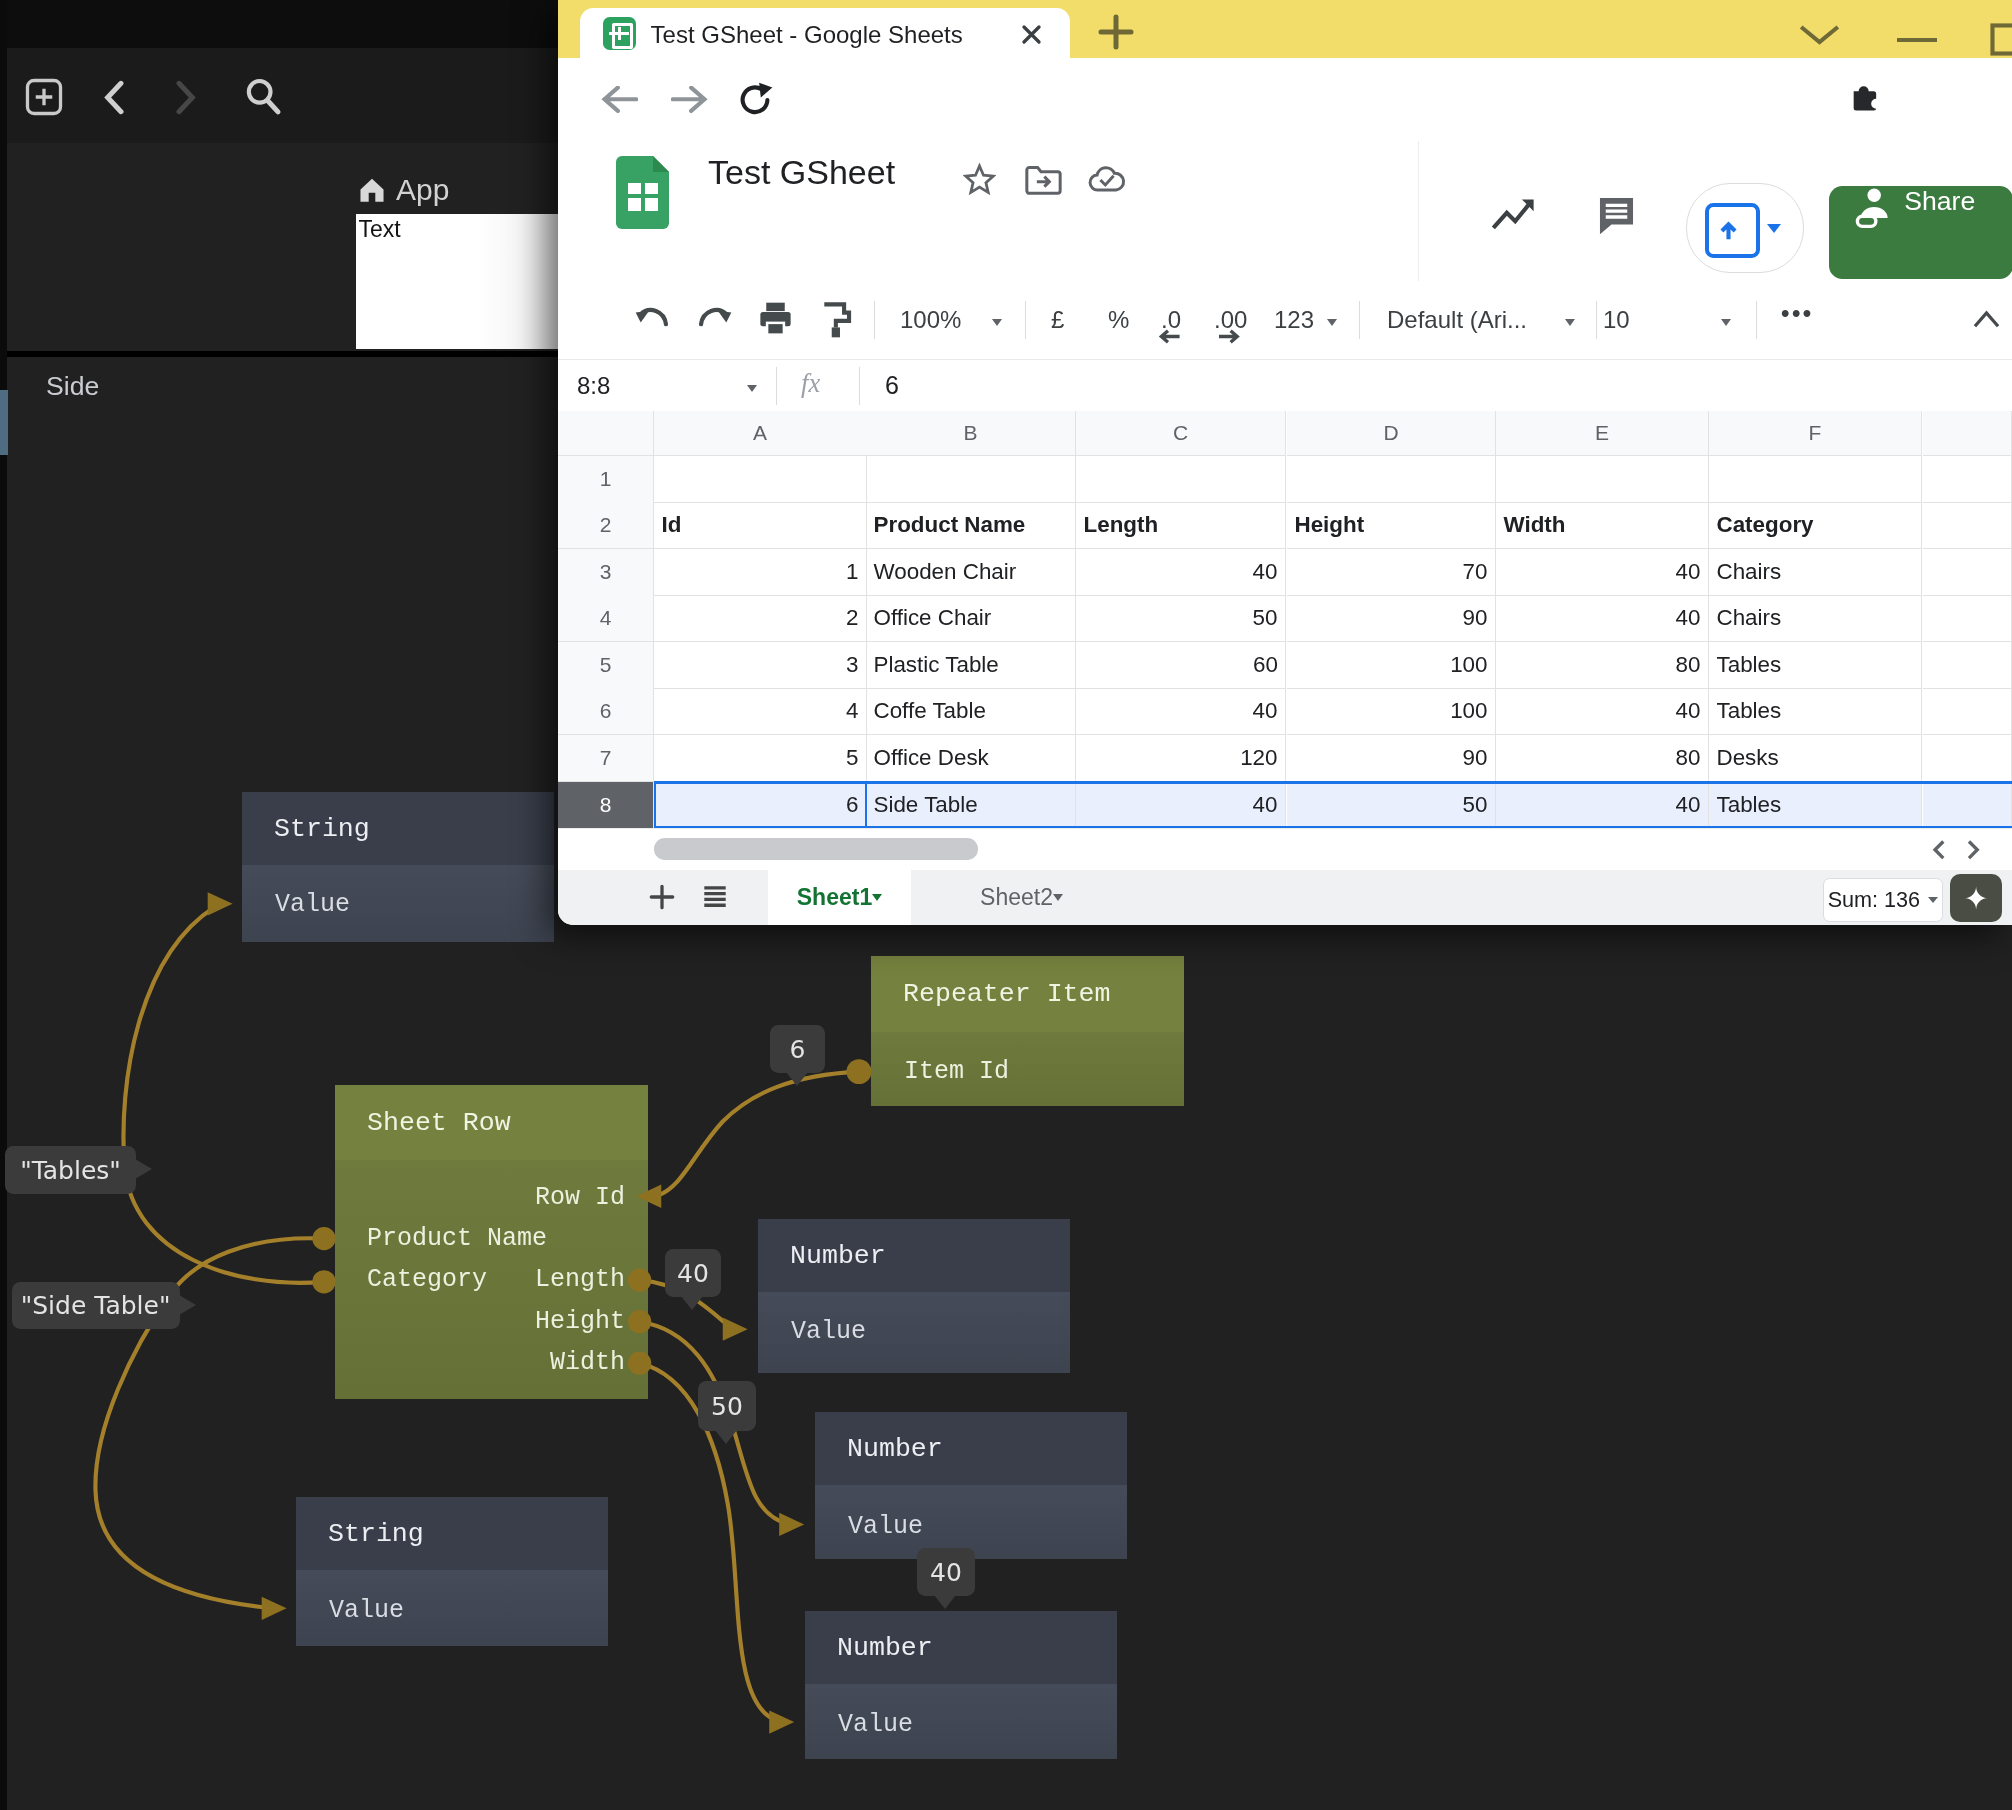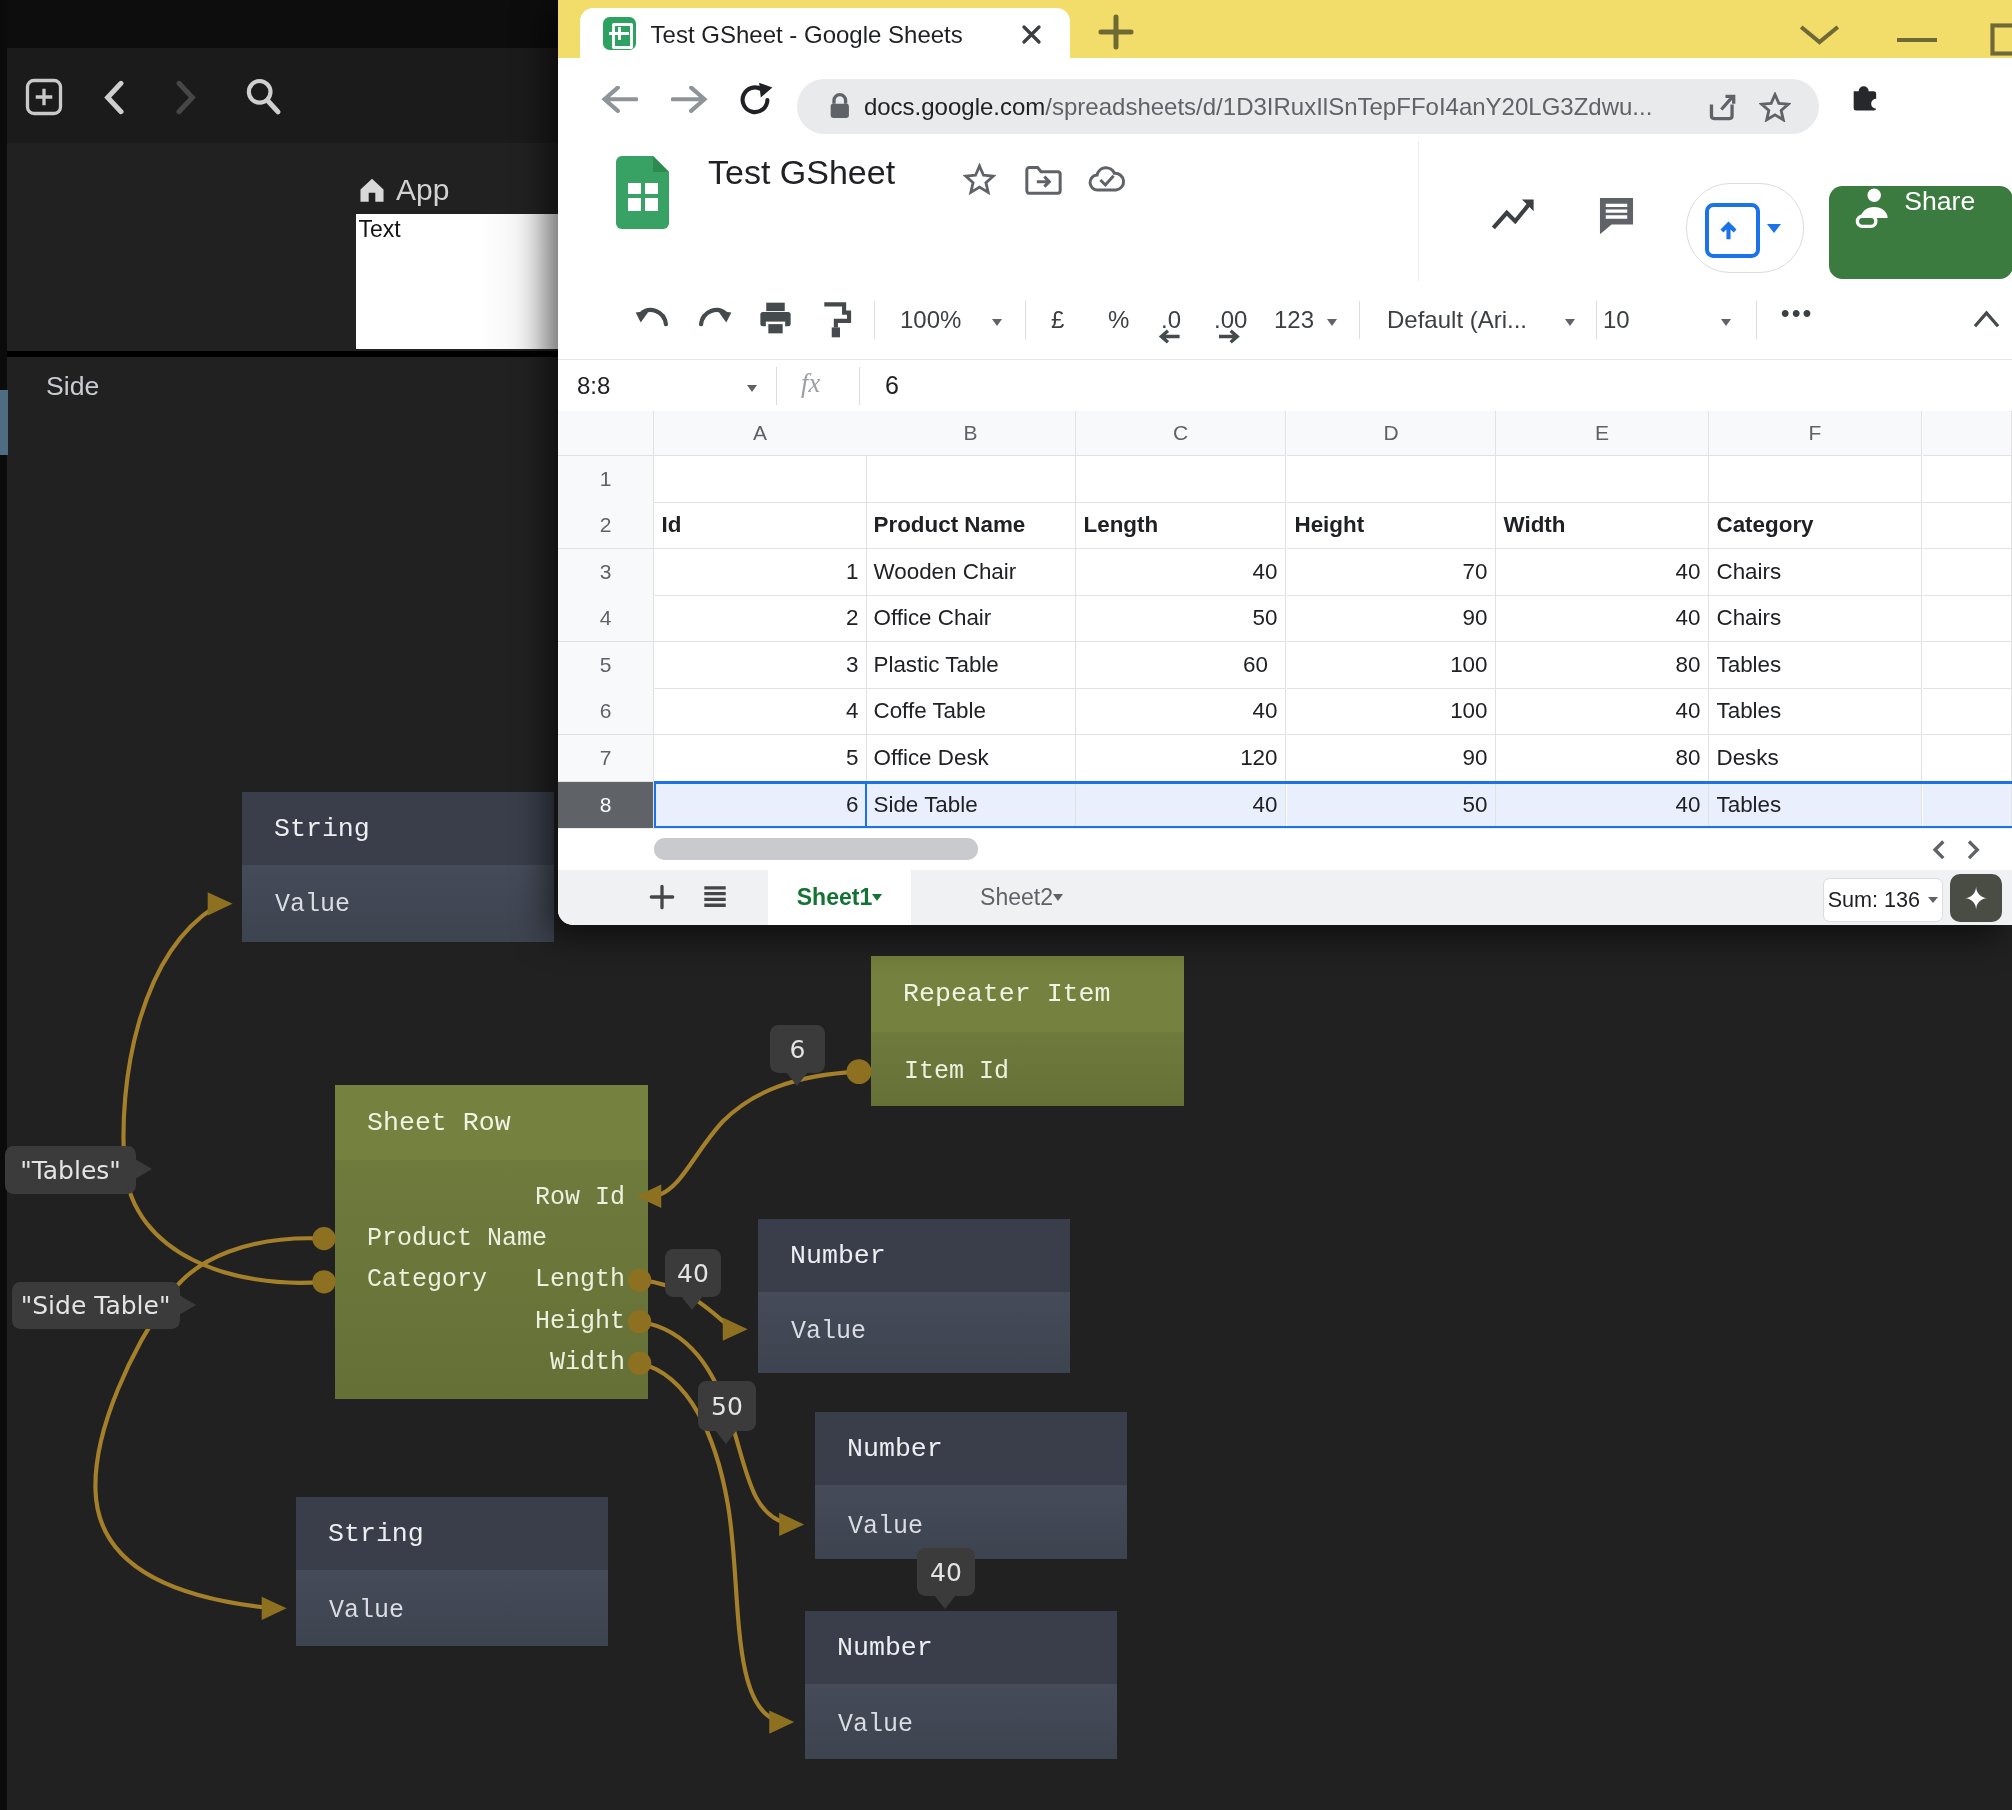--- a/index.html
+++ b/index.html
@@ -223,35 +223,20 @@
       <svg class="abs" style="left:43px;top:28px" width="37" height="26.6" viewBox="0 0 44 32">
         <path d="M20 2 L4 16 L20 30 M4 16 H42" fill="none" stroke="#8f9499" stroke-width="5" stroke-linecap="round"></path>
       </svg>
       <svg class="abs" style="left:113px;top:28px" width="37" height="26.6" viewBox="0 0 44 32">
         <path d="M24 2 L40 16 L24 30 M40 16 H2" fill="none" stroke="#8f9499" stroke-width="5" stroke-linecap="round"></path>
       </svg>
       <svg class="abs" style="left:178px;top:23px" width="38" height="38" viewBox="0 0 46 46">
         <path d="M38 23 A15 15 0 1 1 31 10" fill="none" stroke="#202124" stroke-width="5" stroke-linecap="round"></path>
         <polygon points="28,2 44,8 30,20" fill="#202124"></polygon>
       </svg>
-      <div class="urlpill">
-        <svg style="margin-left:32px" width="21.6" height="26.6" viewBox="0 0 26 32">
-          <rect x="2" y="13" width="22" height="17" rx="3" fill="#5f6368"></rect>
-          <path d="M6 13 V9 a7 7 0 0 1 14 0 V13" fill="none" stroke="#5f6368" stroke-width="4"></path>
-        </svg>
-        <span style="margin-left:13.3px">docs.google.com</span>
-          <span style="color:#5f6368">/spreadsheets/d/1D3IRuxIlSnTepFFoI4anY20LG3Zdwu...</span>
-        <svg style="position:absolute;right:81px" width="30" height="28" viewBox="0 0 36 34">
-          <path d="M4 14 V28 a3 3 0 0 0 3 3 H26 a3 3 0 0 0 3-3 V14" fill="none" stroke="#5f6368" stroke-width="4"></path>
-          <path d="M16 20 L30 4 M21 4 H31 V13" fill="none" stroke="#5f6368" stroke-width="4"></path>
-        </svg>
-        <svg style="position:absolute;right:28px" width="32" height="30" viewBox="0 0 38 36">
-          <path d="M19 3 L23.6 13.6 L35 14.6 L26.4 22.2 L29 33.4 L19 27.4 L9 33.4 L11.6 22.2 L3 14.6 L14.4 13.6 Z" fill="none" stroke="#5f6368" stroke-width="3.4"></path>
-        </svg>
-      </div>
       <svg class="abs" style="left:1289px;top:25px" width="35" height="35" viewBox="0 0 42 42">
         <path d="M8 16 H14 a6 6 0 1 1 12 0 H32 a3 3 0 0 1 3 3 V25 a6 6 0 1 0 0 12 V36 a3 3 0 0 1 -3 3 H11 a3 3 0 0 1 -3 -3 Z" transform="translate(0,-6)" fill="#26282b"></path>
       </svg>
     </div>
 
     <div class="abs" style="left:0;top:138px;width:100%;height:143px;background:#fff">
       <div class="abs" style="left:58px;top:18.3px;width:53px;height:73px;background:#37a263;border-radius:5.8px">
         <div class="abs" style="right:0;top:0;width:0;height:0;border-left:16.6px solid transparent;border-top:16.6px solid #fff"></div>
         <div class="abs" style="right:0;top:0;width:0;height:0;border-right:16.6px solid transparent;border-bottom:16.6px solid #2c8a4f"></div>
         <div class="abs" style="left:11.6px;top:26.6px;width:30px;height:28px;background:#fff"></div>
@@ -401,21 +386,21 @@
         <div style="position: absolute; left: 96px; top: 184px; width: 213px; height: 47px; box-sizing: border-box; border-right: 0.8px solid rgb(226, 226, 227); border-bottom: 0.8px solid rgb(226, 226, 227); display: flex; align-items: center; overflow: hidden; font-size: 22.4px; justify-content: flex-end; padding-right: 7.5px; color: rgb(32, 33, 36);">2</div>
         <div style="position: absolute; left: 308px; top: 184px; width: 210px; height: 47px; box-sizing: border-box; border-right: 0.8px solid rgb(226, 226, 227); border-bottom: 0.8px solid rgb(226, 226, 227); display: flex; align-items: center; overflow: hidden; font-size: 22.4px; padding-left: 7.5px; color: rgb(32, 33, 36);">Office Chair</div>
         <div style="position: absolute; left: 518px; top: 184px; width: 210px; height: 47px; box-sizing: border-box; border-right: 0.8px solid rgb(226, 226, 227); border-bottom: 0.8px solid rgb(226, 226, 227); display: flex; align-items: center; overflow: hidden; font-size: 22.4px; justify-content: flex-end; padding-right: 7.5px; color: rgb(32, 33, 36);">50</div>
         <div style="position: absolute; left: 729px; top: 184px; width: 209px; height: 47px; box-sizing: border-box; border-right: 0.8px solid rgb(226, 226, 227); border-bottom: 0.8px solid rgb(226, 226, 227); display: flex; align-items: center; overflow: hidden; font-size: 22.4px; justify-content: flex-end; padding-right: 7.5px; color: rgb(32, 33, 36);">90</div>
         <div style="position: absolute; left: 938px; top: 184px; width: 213px; height: 47px; box-sizing: border-box; border-right: 0.8px solid rgb(226, 226, 227); border-bottom: 0.8px solid rgb(226, 226, 227); display: flex; align-items: center; overflow: hidden; font-size: 22.4px; justify-content: flex-end; padding-right: 7.5px; color: rgb(32, 33, 36);">40</div>
         <div style="position: absolute; left: 1151px; top: 184px; width: 213px; height: 47px; box-sizing: border-box; border-right: 0.8px solid rgb(226, 226, 227); border-bottom: 0.8px solid rgb(226, 226, 227); display: flex; align-items: center; overflow: hidden; font-size: 22.4px; padding-left: 7.5px; color: rgb(32, 33, 36);">Chairs</div>
         <div style="position: absolute; left: 1365px; top: 184px; width: 89px; height: 47px; box-sizing: border-box; border-right: 0.8px solid rgb(226, 226, 227); border-bottom: 0.8px solid rgb(226, 226, 227); display: flex; align-items: center; overflow: hidden; font-size: 22.4px; padding-left: 7.5px; color: rgb(32, 33, 36);"></div>
         <div style="position: absolute; left: 0px; top: 231px; width: 96px; height: 47px; box-sizing: border-box; border-right: 0.8px solid rgb(226, 226, 227); border-bottom: 0.8px solid rgb(226, 226, 227); display: flex; align-items: center; overflow: hidden; background: rgb(248, 249, 250); color: rgb(95, 99, 104); font-size: 21px; justify-content: center;">5</div>
         <div style="position: absolute; left: 96px; top: 231px; width: 213px; height: 47px; box-sizing: border-box; border-right: 0.8px solid rgb(226, 226, 227); border-bottom: 0.8px solid rgb(226, 226, 227); display: flex; align-items: center; overflow: hidden; font-size: 22.4px; justify-content: flex-end; padding-right: 7.5px; color: rgb(32, 33, 36);">3</div>
         <div style="position: absolute; left: 308px; top: 231px; width: 210px; height: 47px; box-sizing: border-box; border-right: 0.8px solid rgb(226, 226, 227); border-bottom: 0.8px solid rgb(226, 226, 227); display: flex; align-items: center; overflow: hidden; font-size: 22.4px; padding-left: 7.5px; color: rgb(32, 33, 36);">Plastic Table</div>
-        <div style="position: absolute; left: 518px; top: 231px; width: 210px; height: 47px; box-sizing: border-box; border-right: 0.8px solid rgb(226, 226, 227); border-bottom: 0.8px solid rgb(226, 226, 227); display: flex; align-items: center; overflow: hidden; font-size: 22.4px; justify-content: flex-end; padding-right: 17px; color: rgb(32, 33, 36);">60</div>
+        <div style="position: absolute; left: 518px; top: 231px; width: 210px; height: 47px; box-sizing: border-box; border-right: 0.8px solid rgb(226, 226, 227); border-bottom: 0.8px solid rgb(226, 226, 227); display: flex; align-items: center; overflow: hidden; font-size: 22.4px; justify-content: flex-end; padding-right: 7px; color: rgb(32, 33, 36);">60</div>
         <div style="position: absolute; left: 729px; top: 231px; width: 209px; height: 47px; box-sizing: border-box; border-right: 0.8px solid rgb(226, 226, 227); border-bottom: 0.8px solid rgb(226, 226, 227); display: flex; align-items: center; overflow: hidden; font-size: 22.4px; justify-content: flex-end; padding-right: 7.5px; color: rgb(32, 33, 36);">100</div>
         <div style="position: absolute; left: 938px; top: 231px; width: 213px; height: 47px; box-sizing: border-box; border-right: 0.8px solid rgb(226, 226, 227); border-bottom: 0.8px solid rgb(226, 226, 227); display: flex; align-items: center; overflow: hidden; font-size: 22.4px; justify-content: flex-end; padding-right: 7.5px; color: rgb(32, 33, 36);">80</div>
         <div style="position: absolute; left: 1151px; top: 231px; width: 213px; height: 47px; box-sizing: border-box; border-right: 0.8px solid rgb(226, 226, 227); border-bottom: 0.8px solid rgb(226, 226, 227); display: flex; align-items: center; overflow: hidden; font-size: 22.4px; padding-left: 7.5px; color: rgb(32, 33, 36);">Tables</div>
         <div style="position: absolute; left: 1365px; top: 231px; width: 89px; height: 47px; box-sizing: border-box; border-right: 0.8px solid rgb(226, 226, 227); border-bottom: 0.8px solid rgb(226, 226, 227); display: flex; align-items: center; overflow: hidden; font-size: 22.4px; padding-left: 7.5px; color: rgb(32, 33, 36);"></div>
         <div style="position: absolute; left: 0px; top: 277px; width: 96px; height: 47px; box-sizing: border-box; border-right: 0.8px solid rgb(226, 226, 227); border-bottom: 0.8px solid rgb(226, 226, 227); display: flex; align-items: center; overflow: hidden; background: rgb(248, 249, 250); color: rgb(95, 99, 104); font-size: 21px; justify-content: center;">6</div>
         <div style="position: absolute; left: 96px; top: 277px; width: 213px; height: 47px; box-sizing: border-box; border-right: 0.8px solid rgb(226, 226, 227); border-bottom: 0.8px solid rgb(226, 226, 227); display: flex; align-items: center; overflow: hidden; font-size: 22.4px; justify-content: flex-end; padding-right: 7.5px; color: rgb(32, 33, 36);">4</div>
         <div style="position: absolute; left: 308px; top: 277px; width: 210px; height: 47px; box-sizing: border-box; border-right: 0.8px solid rgb(226, 226, 227); border-bottom: 0.8px solid rgb(226, 226, 227); display: flex; align-items: center; overflow: hidden; font-size: 22.4px; padding-left: 7.5px; color: rgb(32, 33, 36);">Coffe Table</div>
         <div style="position: absolute; left: 518px; top: 277px; width: 210px; height: 47px; box-sizing: border-box; border-right: 0.8px solid rgb(226, 226, 227); border-bottom: 0.8px solid rgb(226, 226, 227); display: flex; align-items: center; overflow: hidden; font-size: 22.4px; justify-content: flex-end; padding-right: 7.5px; color: rgb(32, 33, 36);">40</div>
         <div style="position: absolute; left: 729px; top: 277px; width: 209px; height: 47px; box-sizing: border-box; border-right: 0.8px solid rgb(226, 226, 227); border-bottom: 0.8px solid rgb(226, 226, 227); display: flex; align-items: center; overflow: hidden; font-size: 22.4px; justify-content: flex-end; padding-right: 7.5px; color: rgb(32, 33, 36);">100</div>
         <div style="position: absolute; left: 938px; top: 277px; width: 213px; height: 47px; box-sizing: border-box; border-right: 0.8px solid rgb(226, 226, 227); border-bottom: 0.8px solid rgb(226, 226, 227); display: flex; align-items: center; overflow: hidden; font-size: 22.4px; justify-content: flex-end; padding-right: 7.5px; color: rgb(32, 33, 36);">40</div>

